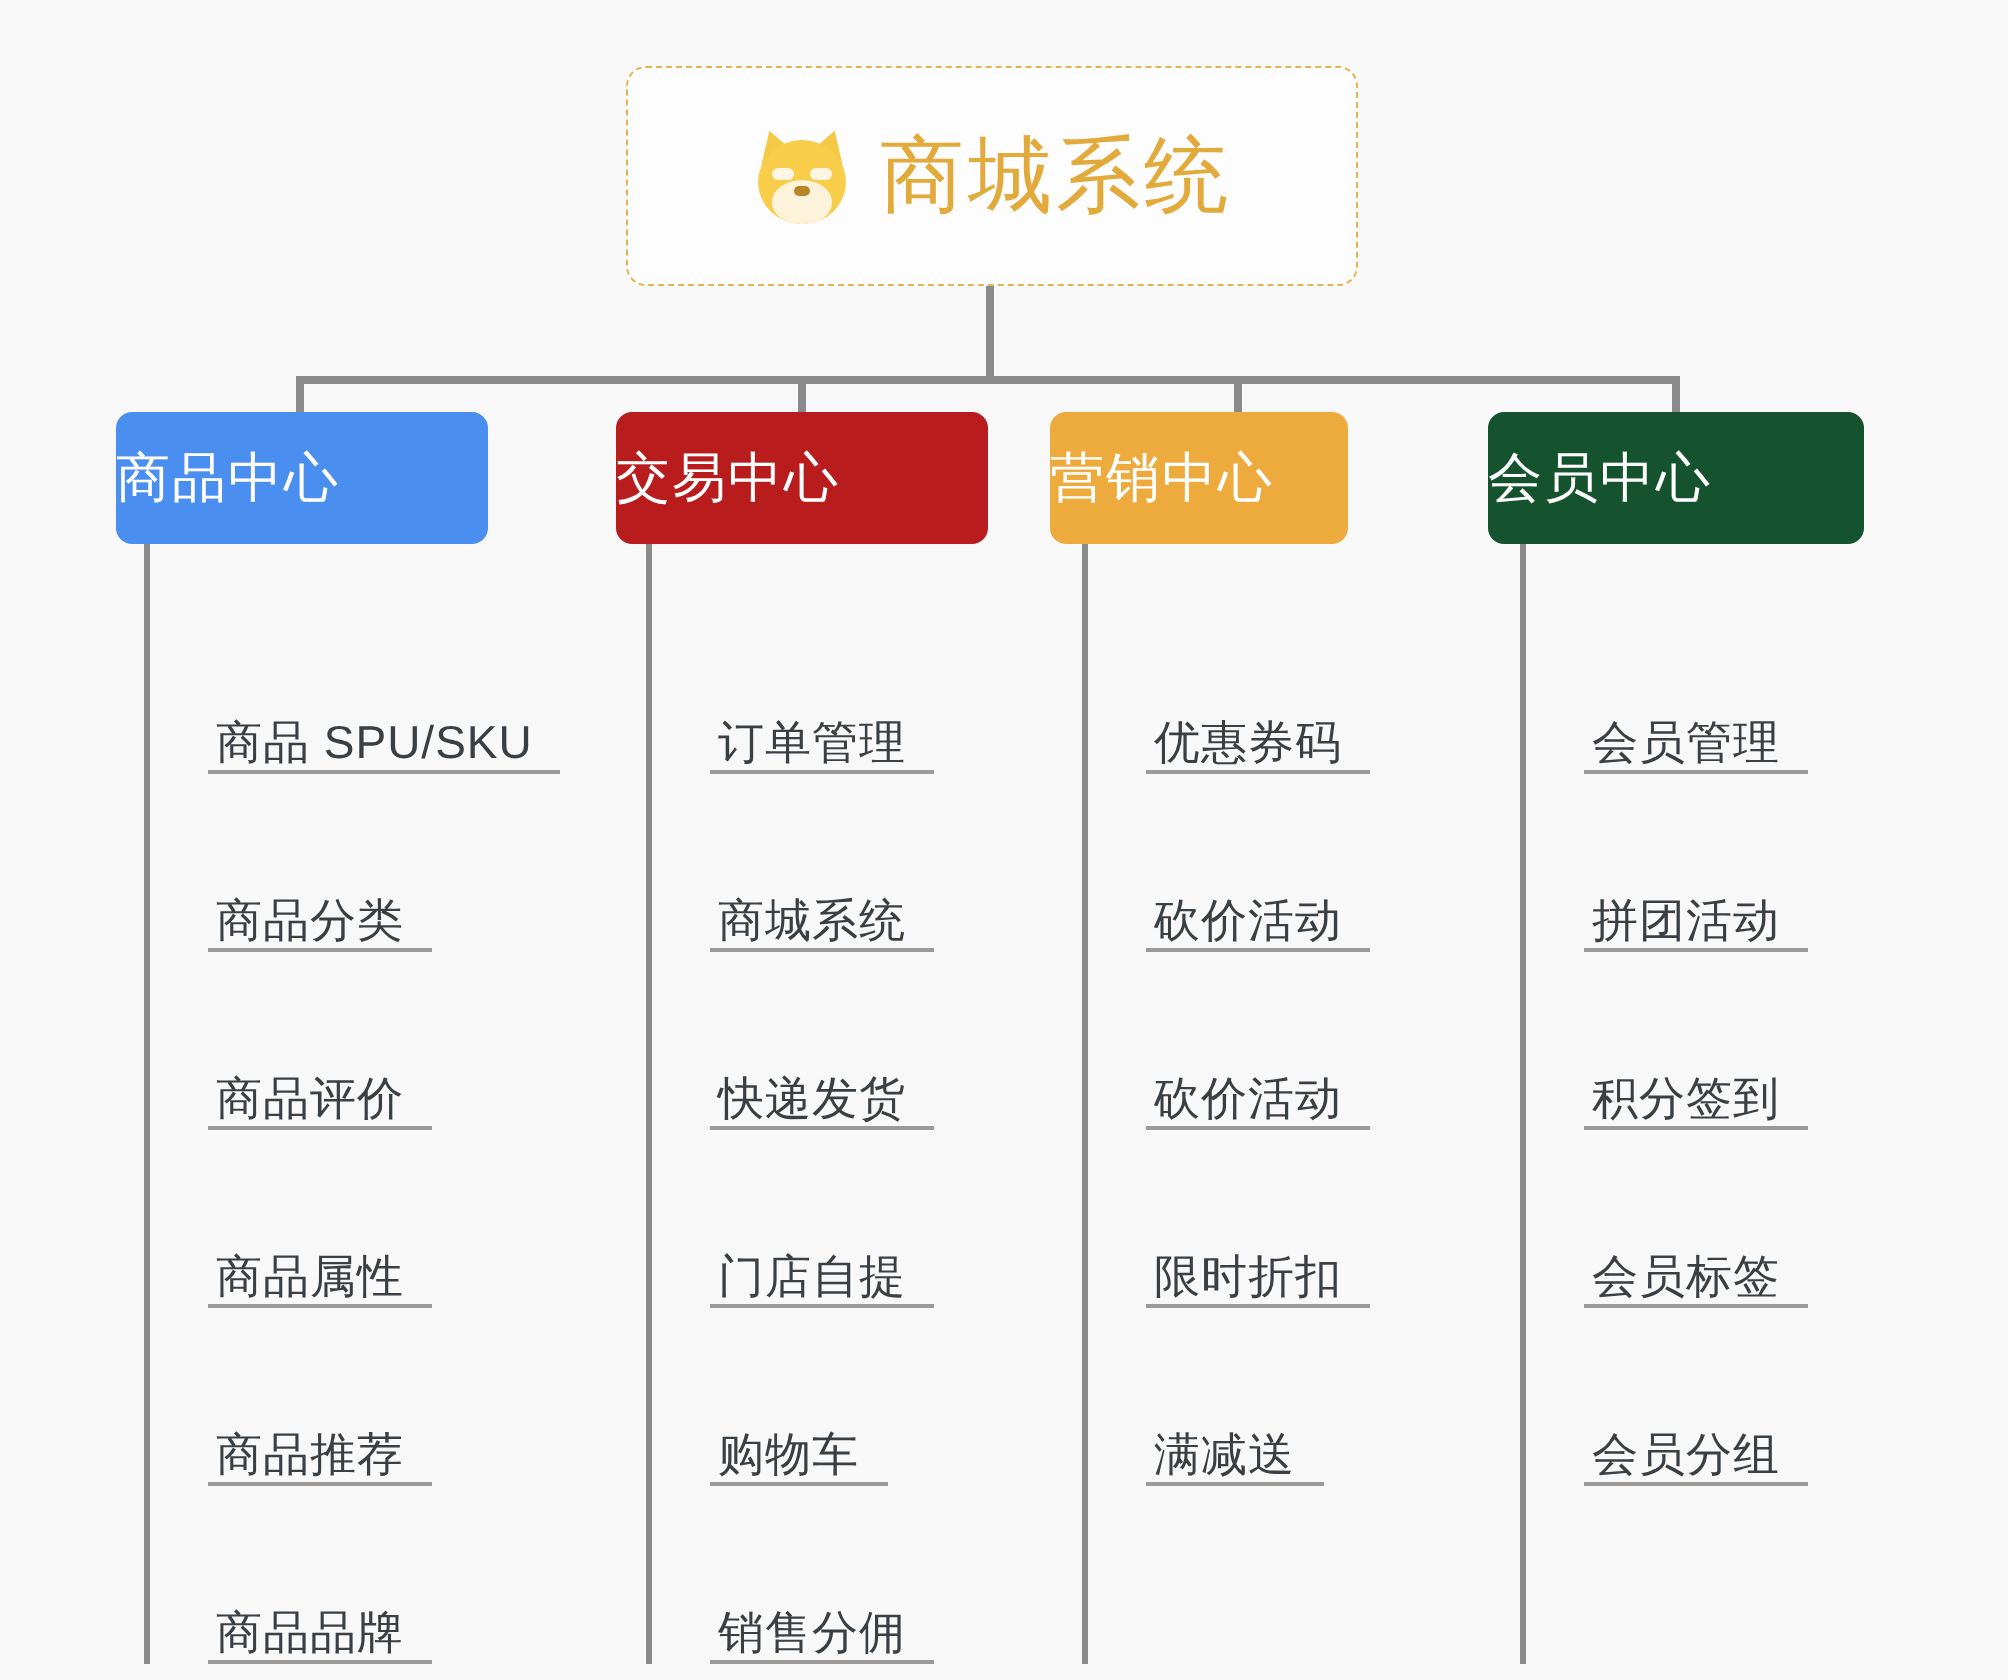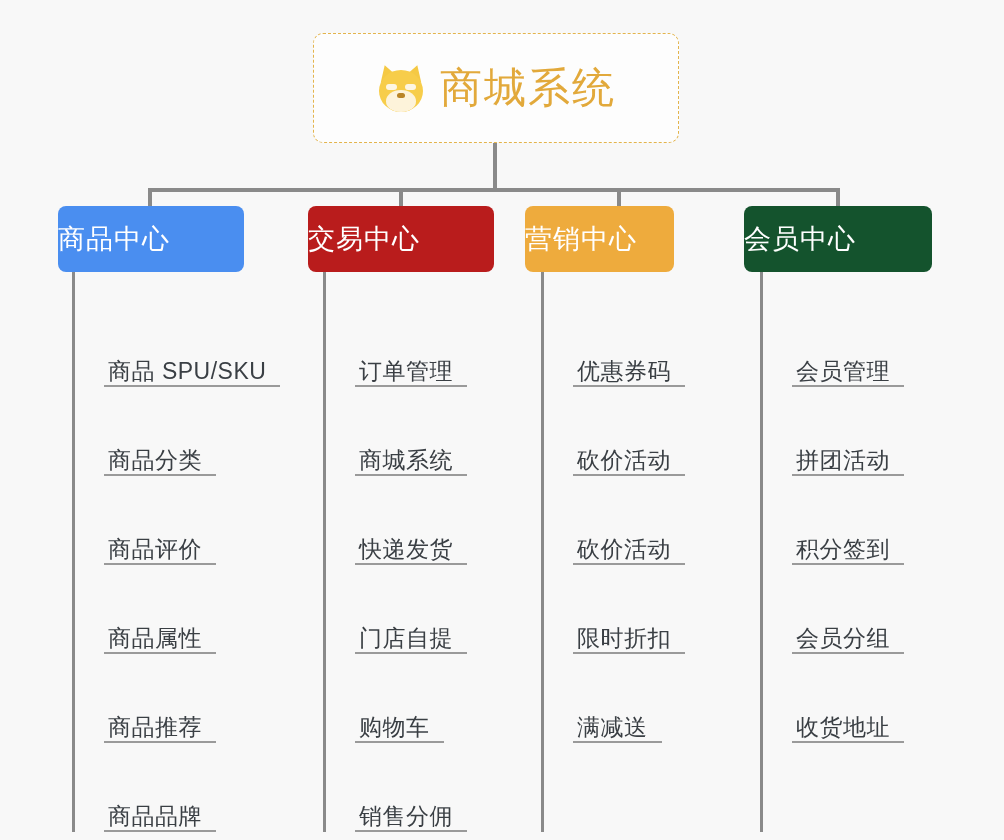--- a/index.html
+++ b/index.html
@@ -289,21 +289,21 @@
       <li class="leaf-item">
           <span class="leaf-label">会员管理</span>
         </li>
       <li class="leaf-item">
           <span class="leaf-label">拼团活动</span>
         </li>
       <li class="leaf-item">
           <span class="leaf-label">积分签到</span>
         </li>
       <li class="leaf-item">
+          <span class="leaf-label">会员标签</span>
+        </li>
+      <li class="leaf-item">
           <span class="leaf-label">会员分组</span>
         </li>
-      <li class="leaf-item">
-          <span class="leaf-label">收货地址</span>
-        </li>
     </ul>
   </div>
 
 </div>
 
 </body></html>

